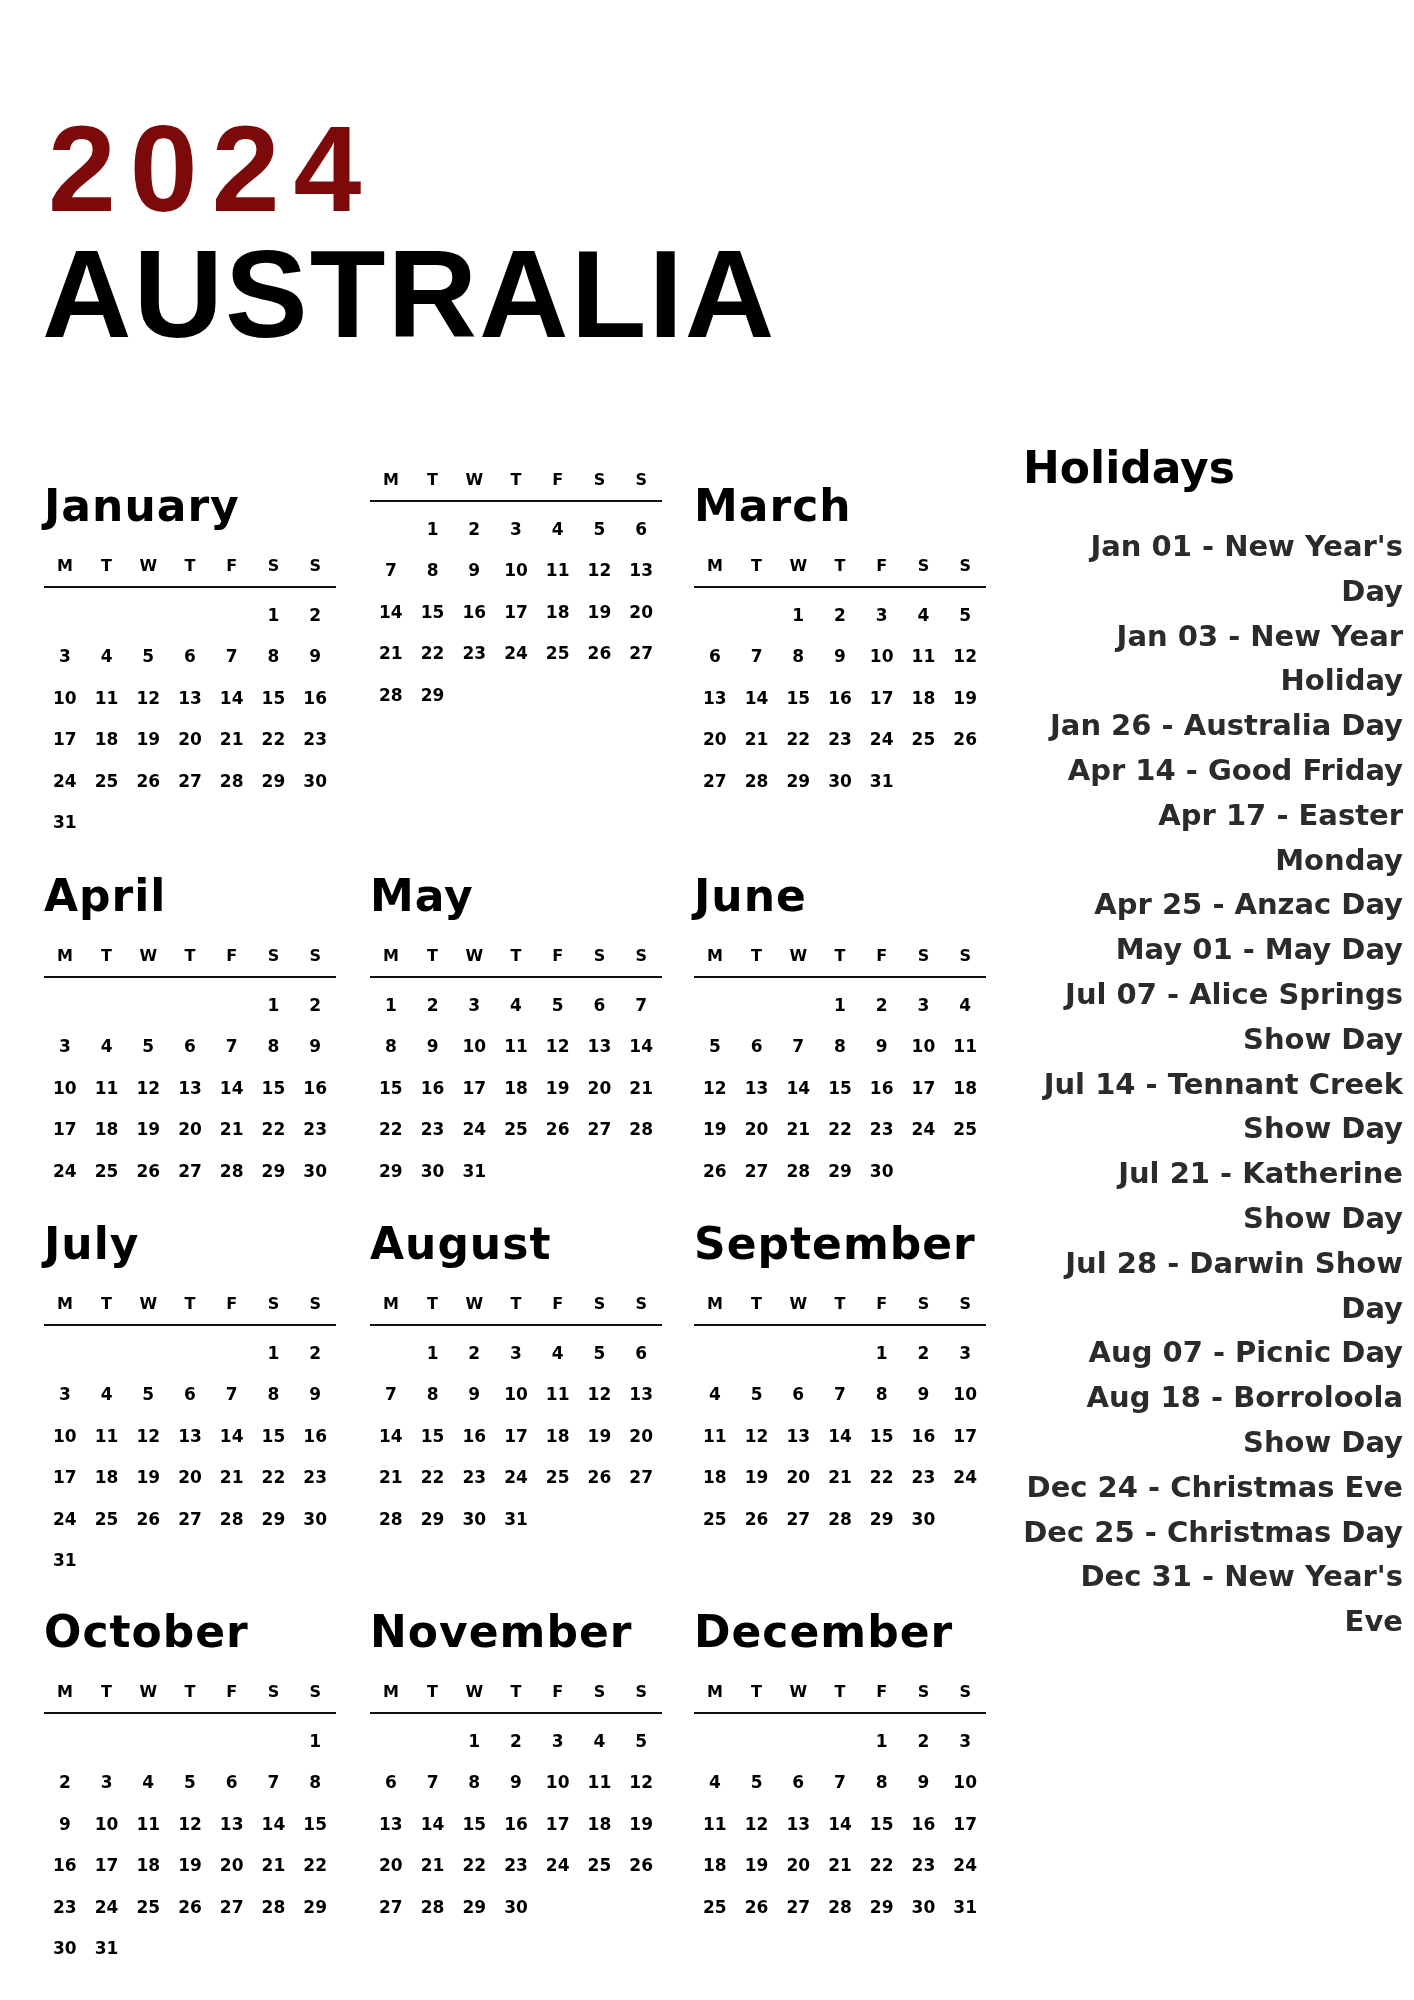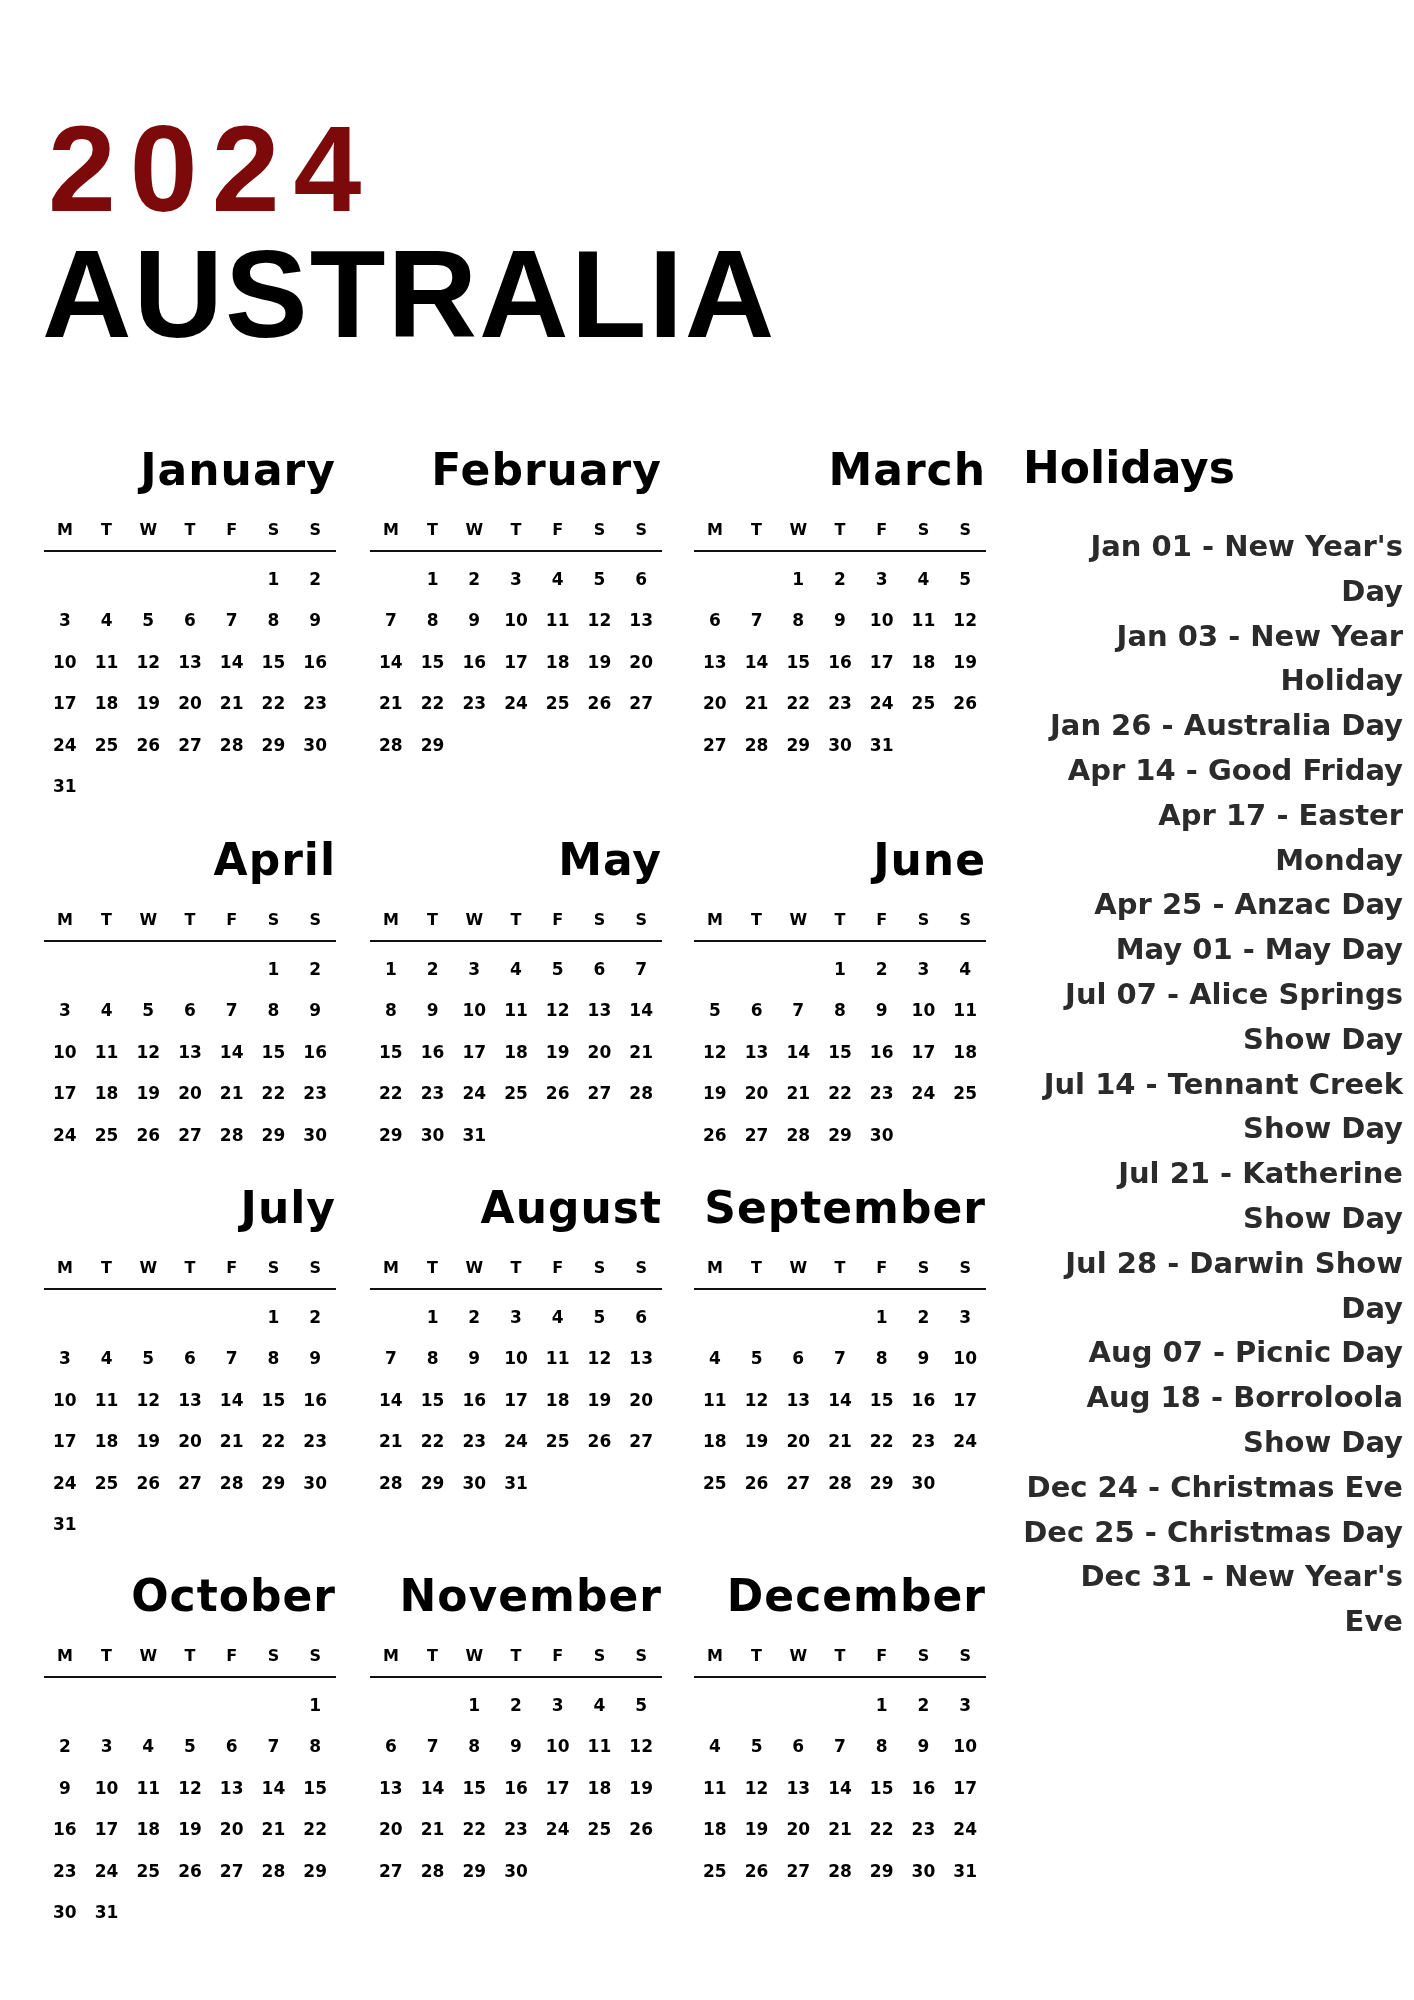--- a/index.html
+++ b/index.html
@@ -16,22 +16,22 @@
     position: absolute; left: 42px; top: 232px;
     font-family: "Liberation Sans", sans-serif; font-weight: 700;
     font-size: 124px; letter-spacing: 2px; line-height: 1;
     color: #000;
   }
 
   .month {
     position: absolute; width: 292px;
   }
   .month-title {
-    text-align: right; font-family: "DejaVu Sans", sans-serif; font-weight: 700;
-    font-size: 44px; line-height: 1; height: 50px; letter-spacing: 1px;
+    text-align: left; font-family: "DejaVu Sans", sans-serif; font-weight: 700;
+    font-size: 44px; line-height: 1; height: 50px; letter-spacing: 1px; margin-top: 36px;
   }
   .dow-row {
     display: grid; grid-template-columns: repeat(7, 1fr);
     margin-top: 22px; padding-bottom: 10px; border-bottom: 2.5px solid #111;
   }
   .dow {
     text-align: center; font-family: "DejaVu Sans", sans-serif; font-weight: 700;
     font-size: 16px; line-height: 20px;
   }
   .days {
@@ -106,21 +106,20 @@
         <div class="day">25</div>
         <div class="day">26</div>
         <div class="day">27</div>
         <div class="day">28</div>
         <div class="day">29</div>
         <div class="day">30</div>
         <div class="day">31</div>
       </div>
     </div>
     <div class="month" style="left: 370px; top: 448px;">
-      <div class="month-title">February</div>
       <div class="dow-row">
         <div class="dow">M</div>
         <div class="dow">T</div>
         <div class="dow">W</div>
         <div class="dow">T</div>
         <div class="dow">F</div>
         <div class="dow">S</div>
         <div class="dow">S</div>
       </div>
       <div class="days">

